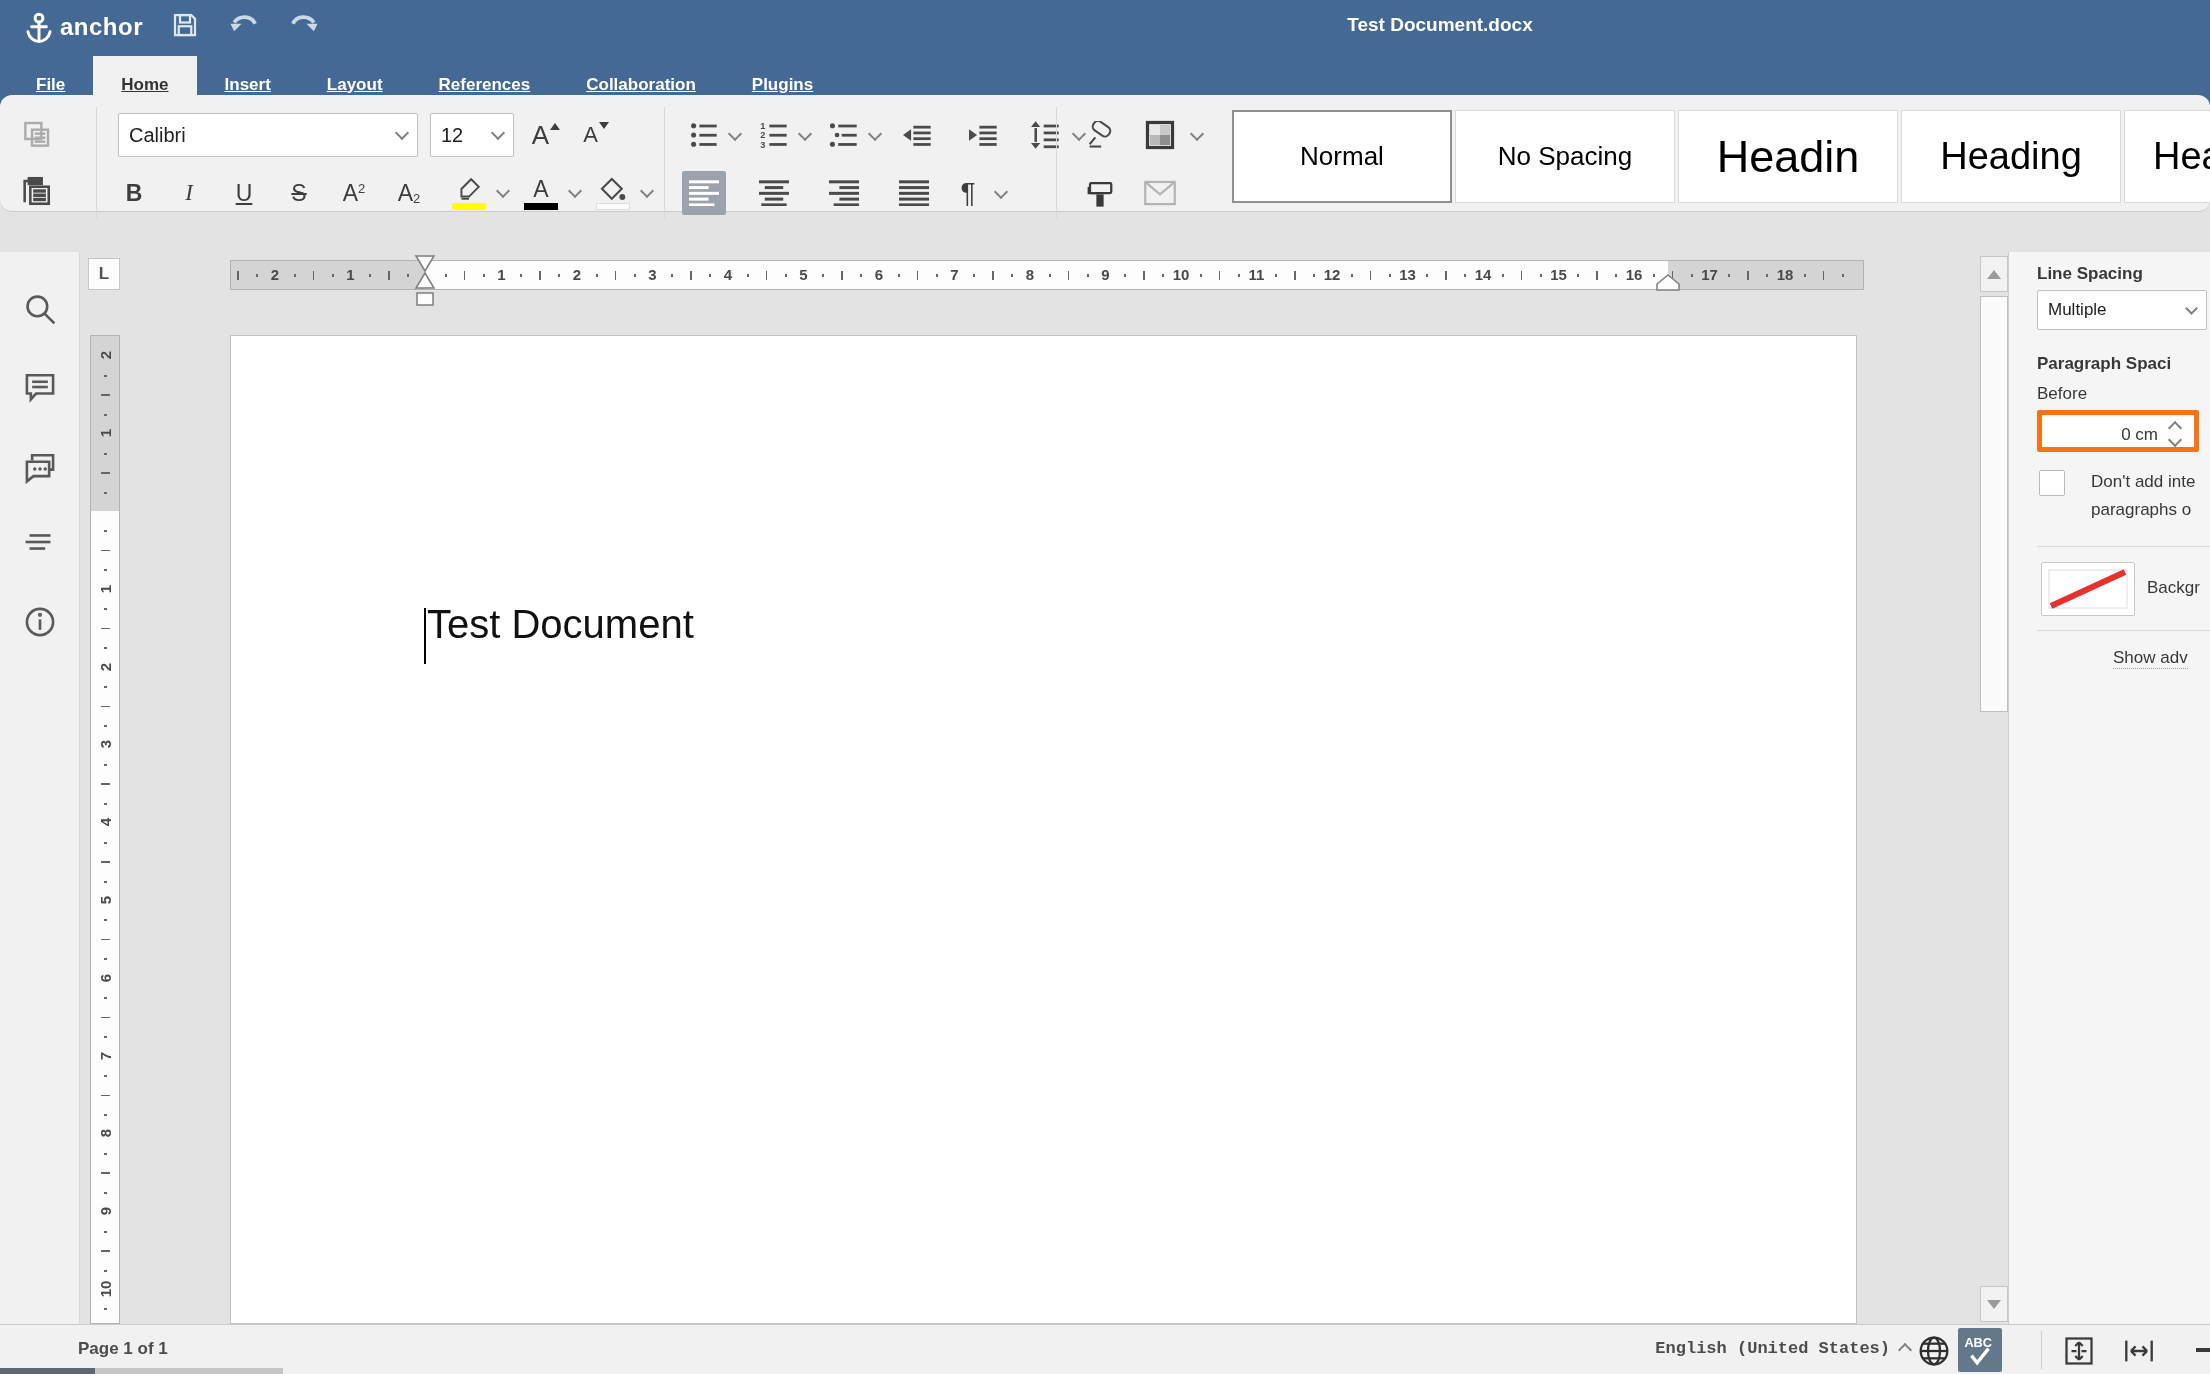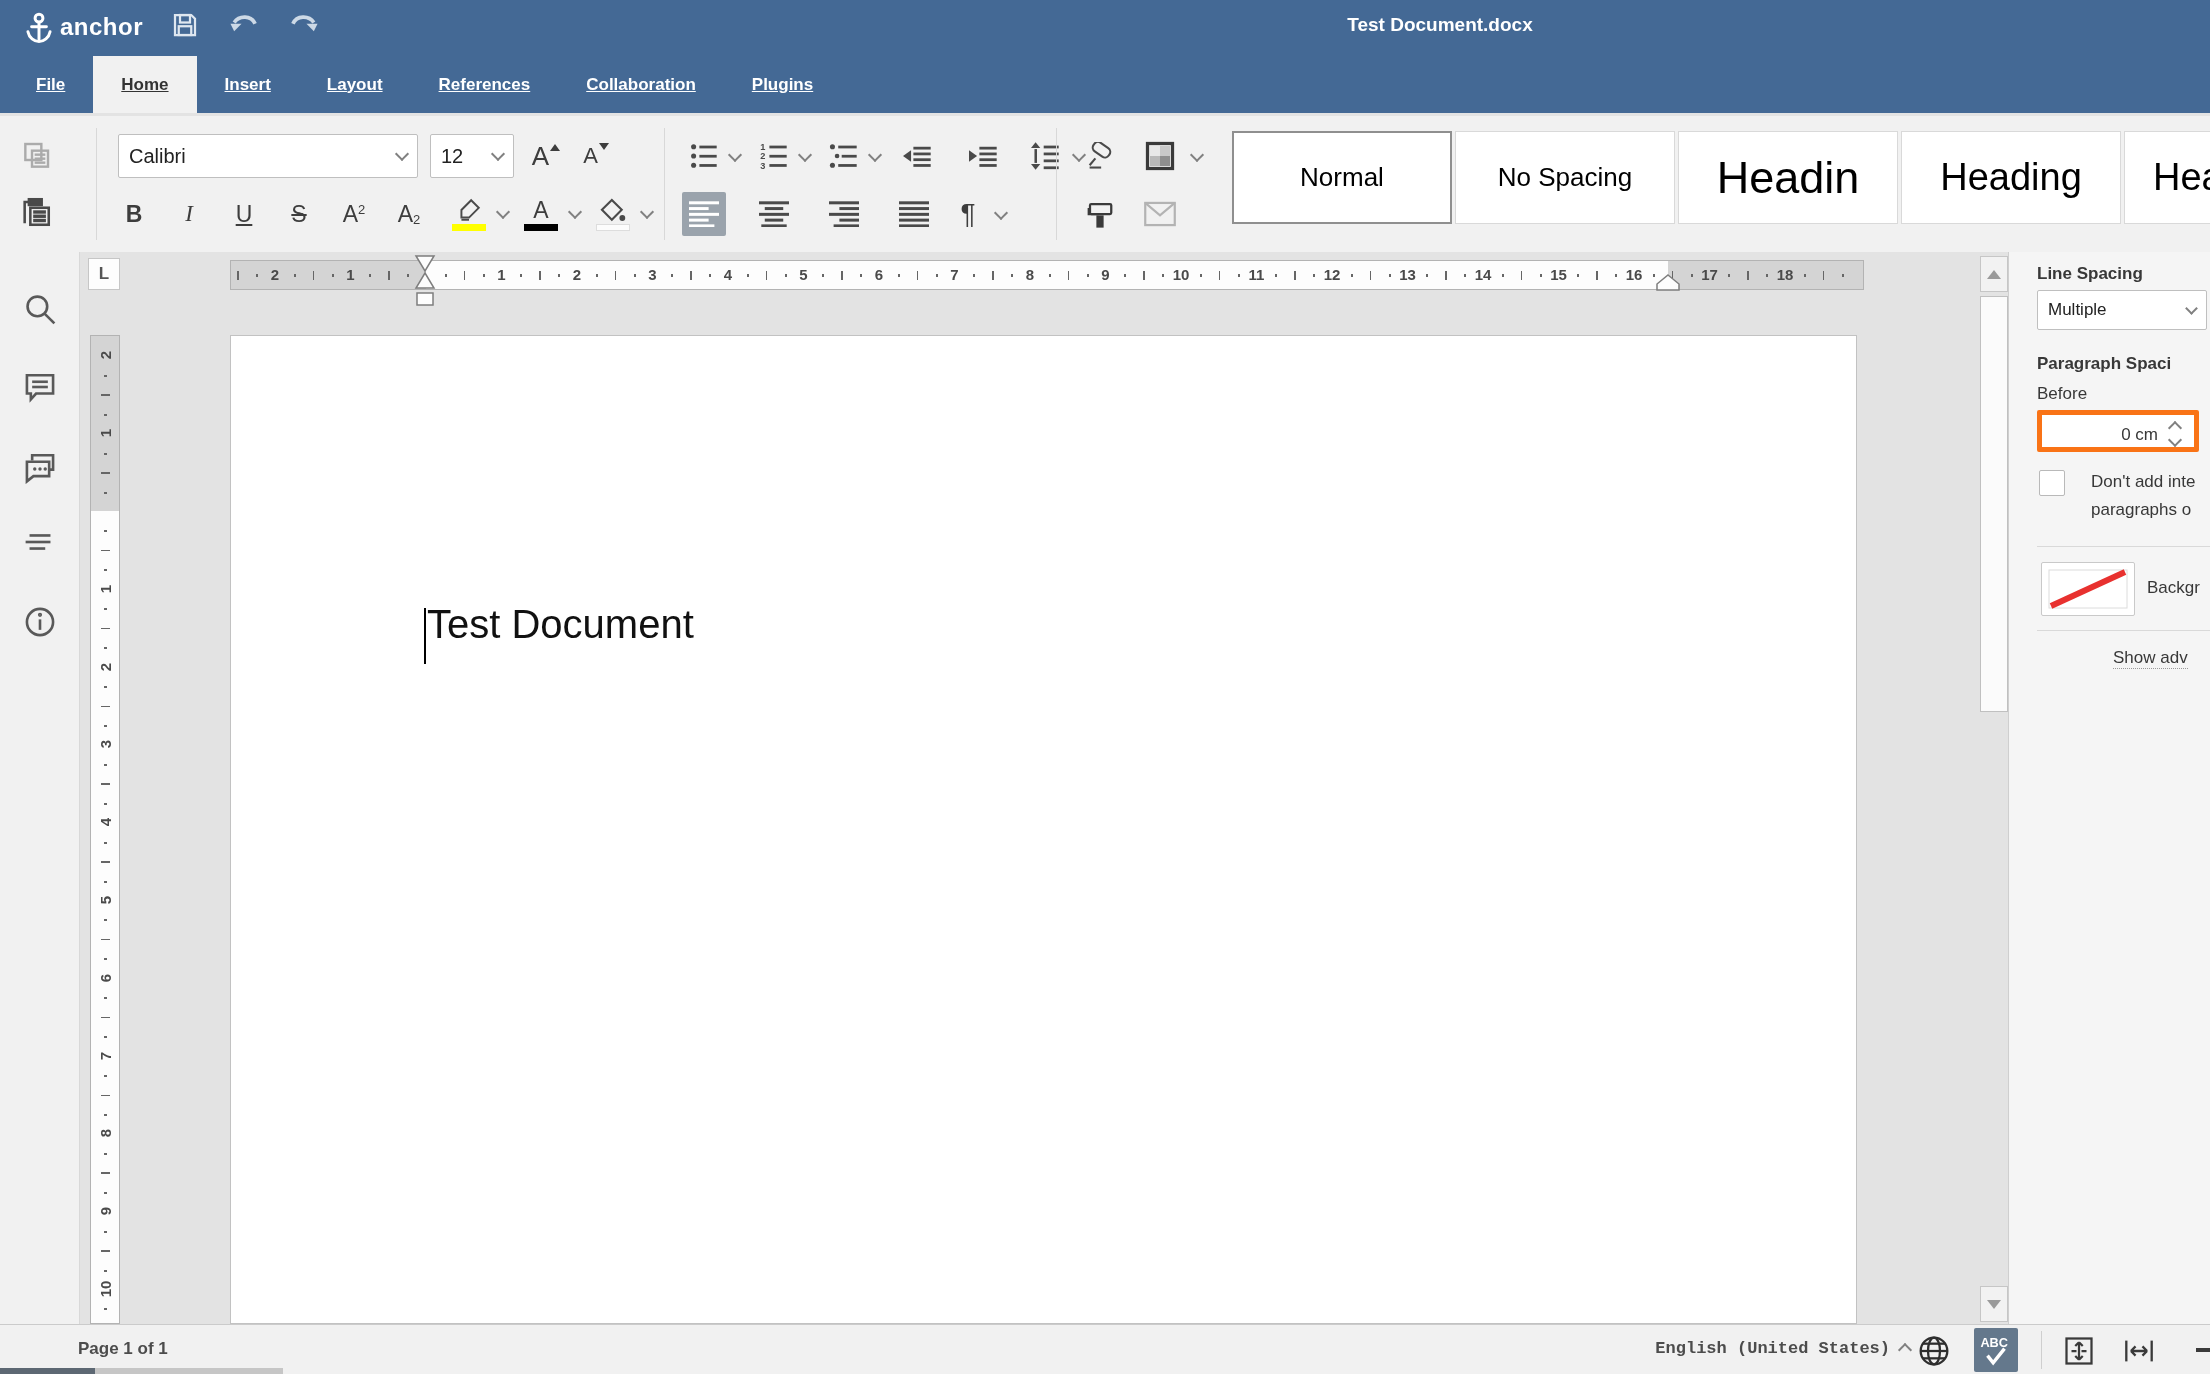--- a/index.html
+++ b/index.html
@@ -9,21 +9,21 @@
   
   #topbar{left:0;top:0;width:2210px;height:56px;background:var(--hdr,#446995);}
   .brandtxt{color:#fff;font-size:24px;font-weight:bold;letter-spacing:.5px;}
   .hbtn{width:36px;height:36px;top:10px;cursor:pointer;}
   #doctitle{top:14px;left:1440px;transform:translateX(-50%);color:#fff;font-size:19px;font-weight:600;white-space:nowrap;}
   
   #tabrow{left:0;top:56px;width:2210px;height:57px;background:var(--hdr,#446995);display:flex;align-items:stretch;padding-left:8px;box-sizing:border-box;}
   .tab{display:flex;align-items:center;padding:0 28px;color:#fff;font-size:17px;font-weight:600;cursor:pointer;white-space:nowrap;text-decoration:underline;}
   .tab.active{background:#f1f1f1;color:#333;}
   
-  #toolbar{left:0;top:116px;width:2210px;height:139px;background:#f1f1f1;border-bottom:1px solid #cbcbcb;box-sizing:border-box;}
+  #toolbar{left:0;top:95px;width:2210px;height:117px;background:#f1f1f1;border-bottom:1px solid #cbcbcb;box-sizing:border-box;border-radius:12px;}
   .vsep{width:1px;background:#d8d8d8;top:12px;height:112px;}
   .tbtn{display:flex;align-items:center;justify-content:center;cursor:pointer;color:#444;}
   .tbtn svg{display:block;}
   .glyph{font-size:23px;color:#3d3d3d;}
   .chev{display:inline-block;width:8px;height:8px;border-right:2px solid #808080;border-bottom:2px solid #808080;transform:rotate(45deg);margin-top:-4px;}
   .combo{background:#fff;border:1px solid #bfbfbf;border-radius:2px;display:flex;align-items:center;justify-content:space-between;padding:0 10px;box-sizing:border-box;font-size:20px;color:#222;cursor:pointer;}
   .colorbar{position:absolute;left:6px;bottom:5px;width:34px;height:7px;}
   
   .stylecell{background:#fff;border:1px solid #d9d9d9;box-sizing:border-box;display:flex;align-items:center;justify-content:center;color:#000;cursor:pointer;overflow:hidden;white-space:nowrap;}
   .stylecell.sel{border:2px solid #8f8f8f;}
@@ -634,21 +634,21 @@
       <svg width="32" height="32" viewBox="0 0 24 24">
           <g stroke="#2e2e2e" stroke-width="1.7" fill="none">
             <circle cx="12" cy="12" r="10"></circle>
             <ellipse cx="12" cy="12" rx="4.5" ry="10"></ellipse>
             <line x1="2" y1="12" x2="22" y2="12"></line>
             <line x1="3.5" y1="6.5" x2="20.5" y2="6.5"></line>
             <line x1="3.5" y1="17.5" x2="20.5" y2="17.5"></line>
           </g>
         </svg>
     </span>
-    <div id="abctile" class="abs" style="right:192px;top:3px;width:44px;height:44px;">
+    <div id="abctile" class="abs" style="right:208px;top:3px;width:44px;height:44px;">
       <svg width="34" height="34" viewBox="0 0 24 24">
           <text x="1" y="10" font-family="Liberation Sans" font-size="9" font-weight="bold" fill="#fff">ABC</text>
           <path d="M6,16 l4,5 8,-10" stroke="#fff" stroke-width="2.4" fill="none"></path>
         </svg>
     </div>
     <span class="abs" style="right:168px;top:6px;width:1px;height:38px;background:#cfcfcf;"></span>
     <span class="abs tbtn" style="right:112px;top:7px;width:38px;height:38px;">
       <svg width="30" height="30" viewBox="0 0 24 24">
           <g stroke="#3a3a3a" stroke-width="1.8" fill="none">
             <rect x="2" y="2" width="20" height="20"></rect>

